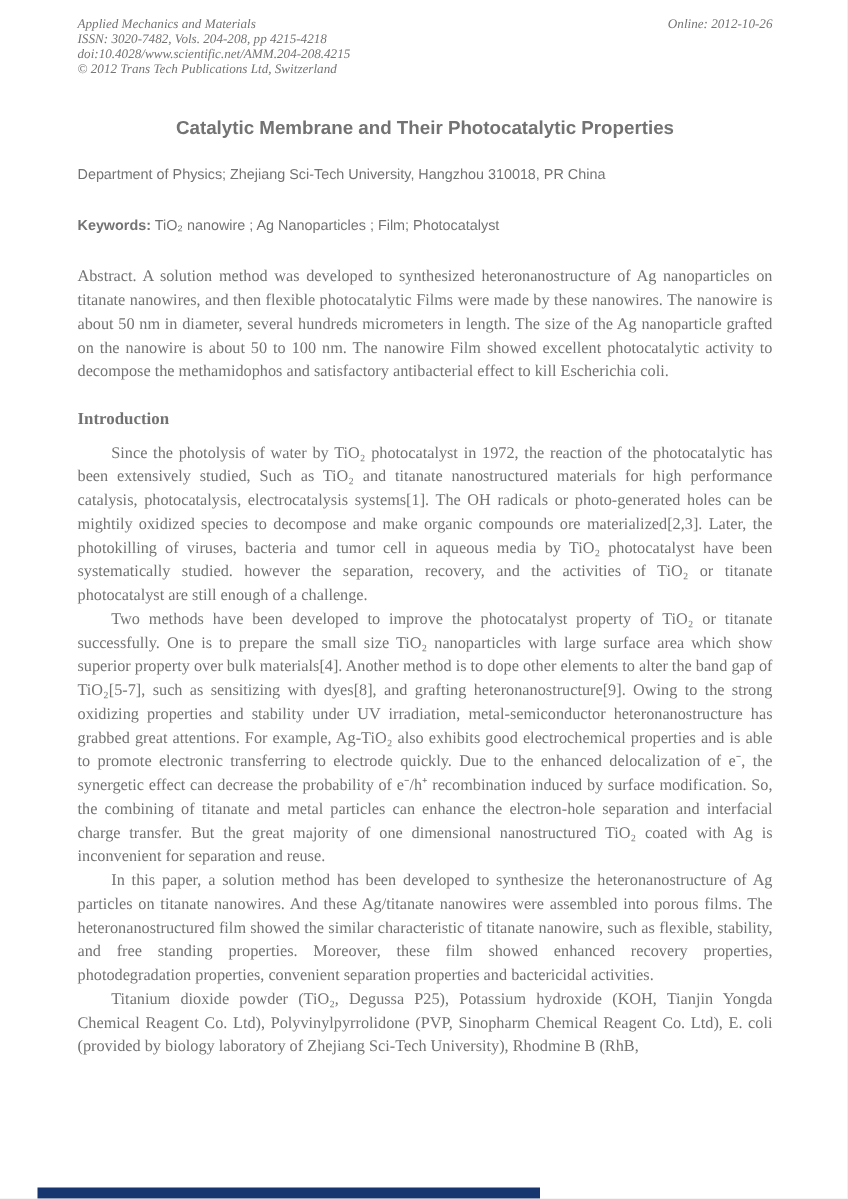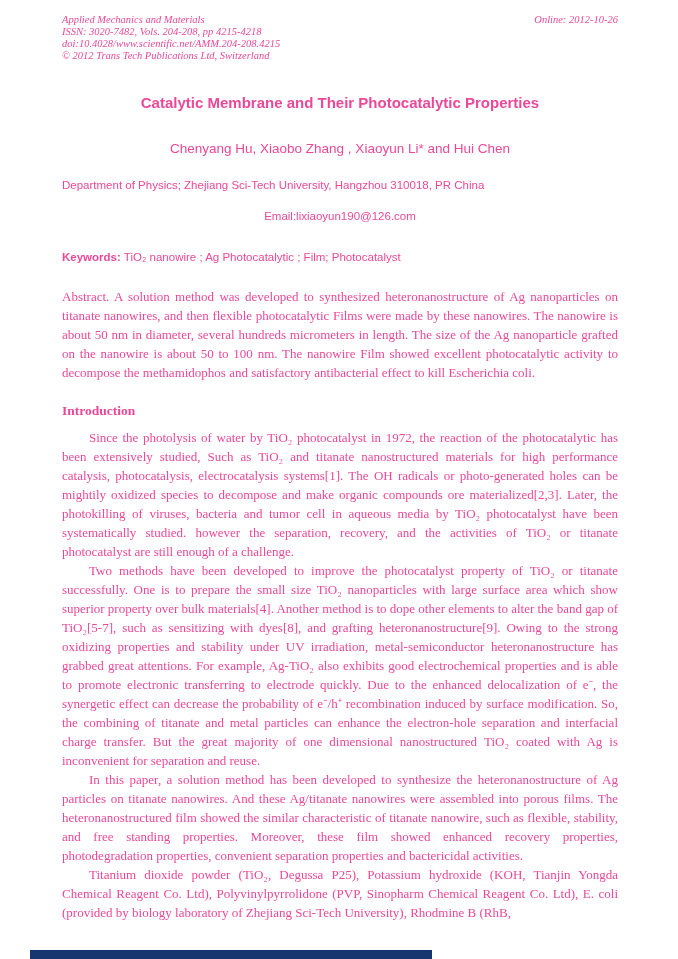--- a/index.html
+++ b/index.html
@@ -2,21 +2,21 @@
 <html><head>
 <meta charset="utf-8">
 <style>
   html, body { margin: 0; padding: 0; background: #e8e8e8; }
   .page {
     position: relative;
     width: 678px;
     height: 959px;
     margin: 0 auto;
     background: #ffffff;
-    color: #ec4899;
+    color: #737373;
     font-family: "Liberation Serif", serif;
     overflow: hidden;
     box-sizing: border-box;
     padding: 14px 60px 0 62px;
   }
   
   .hdr-row {
     display: flex;
     justify-content: space-between;
     align-items: flex-start;
@@ -113,29 +113,27 @@
       <div class="hdr-line">Applied Mechanics and Materials</div>
       <div class="hdr-line">ISSN: 3020-7482, Vols. 204-208, pp 4215-4218</div>
       <div class="hdr-line">doi:10.4028/www.scientific.net/AMM.204-208.4215</div>
       <div class="hdr-line">© 2012 Trans Tech Publications Ltd, Switzerland</div>
     </div>
     <div class="hdr-right">Online: 2012-10-26</div>
   </div>
 
   <div class="title">Catalytic Membrane and Their Photocatalytic Properties</div>
 
-  <div class="authors">Chenyang Hu, Xiaobo Zhang , Xiaoyun Li* and Hui Chen</div>
 
   <div class="affiliation">Department of Physics; Zhejiang Sci-Tech University, Hangzhou 310018, PR China</div>
 
-  <div class="email">Email:lixiaoyun190@126.com</div>
 
   <div class="keywords">
     <b>Keywords:</b>
-    <span>TiO₂ nanowire ; Ag Photocatalytic ; Film; Photocatalyst</span>
+    <span>TiO₂ nanowire ; Ag Nanoparticles ; Film; Photocatalyst</span>
   </div>
 
   <div class="abstract">
     <b>Abstract.</b>
     <span>A solution method was developed to synthesized heteronanostructure of Ag nanoparticles on titanate nanowires, and then flexible photocatalytic Films were made by these nanowires. The nanowire is about 50 nm in diameter, several hundreds micrometers in length. The size of the Ag nanoparticle grafted on the nanowire is about 50 to 100 nm. The nanowire Film showed excellent photocatalytic activity to decompose the methamidophos and satisfactory antibacterial effect to kill Escherichia coli.</span>
   </div>
 
   <div class="section-heading">Introduction</div>
 
   <p class="para">Since the photolysis of water by TiO₂ photocatalyst in 1972, the reaction of the photocatalytic has been extensively studied, Such as TiO₂ and titanate nanostructured materials for high performance catalysis, photocatalysis, electrocatalysis systems[1]. The OH radicals or photo-generated holes can be mightily oxidized species to decompose and make organic compounds ore materialized[2,3]. Later, the photokilling of viruses, bacteria and tumor cell in aqueous media by TiO₂ photocatalyst have been systematically studied. however the separation, recovery, and the activities of TiO₂ or titanate photocatalyst are still enough of a challenge.</p>

